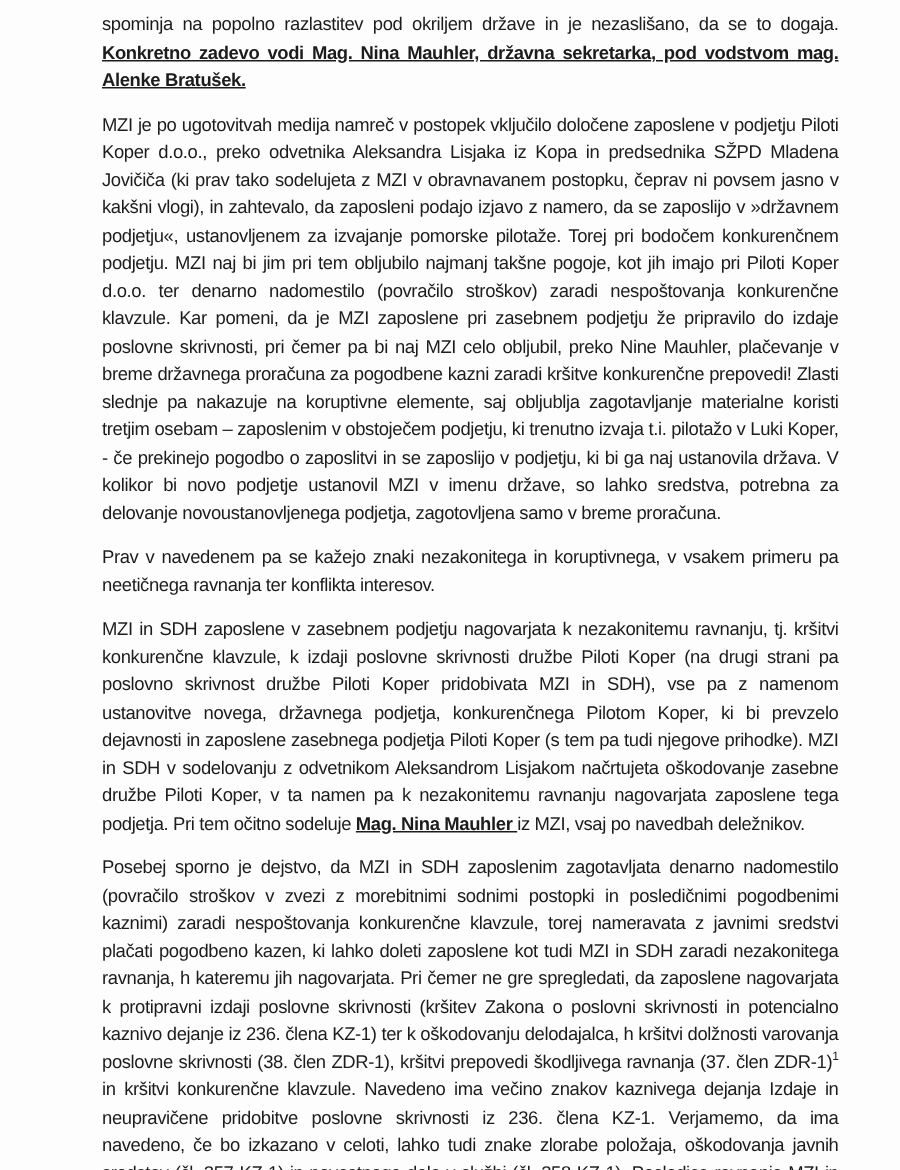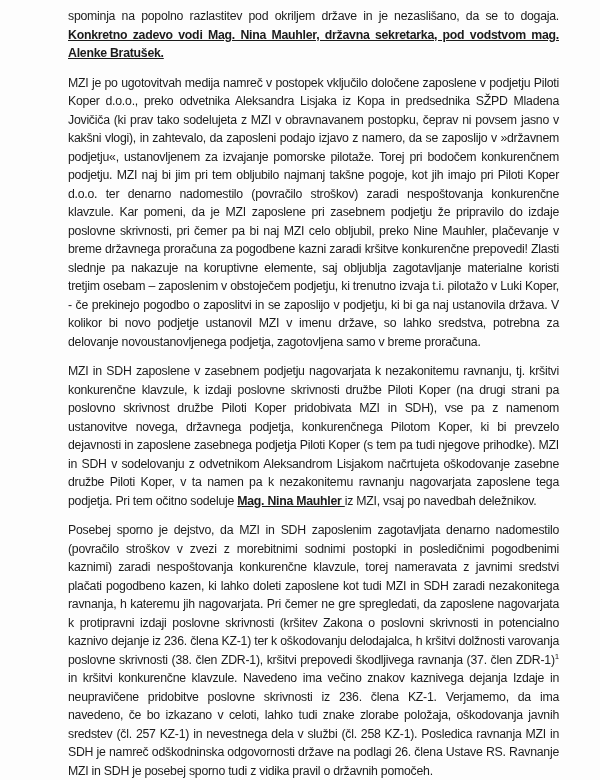--- a/index.html
+++ b/index.html
@@ -22,19 +22,20 @@
 </style>
 </head>
 <body>
 
 <div class="page">
   <div class="text-block">
     <p class="para"><span>spominja na popolno razlastitev pod okriljem države in je nezaslišano, da se to dogaja. </span><span class="bu">Konkretno zadevo vodi Mag. Nina Mauhler, državna sekretarka, pod vodstvom mag. Alenke Bratušek.</span></p>
 
     <p class="para"><span>MZI je po ugotovitvah medija namreč v postopek vključilo določene zaposlene v podjetju Piloti Koper d.o.o., preko odvetnika Aleksandra Lisjaka iz Kopa in predsednika SŽPD Mladena Jovičiča (ki prav tako sodelujeta z MZI v obravnavanem postopku, čeprav ni povsem jasno v kakšni vlogi), in zahtevalo, da zaposleni podajo izjavo z namero, da se zaposlijo v »državnem podjetju«, ustanovljenem za izvajanje pomorske pilotaže. Torej pri bodočem konkurenčnem podjetju. MZI naj bi jim pri tem obljubilo najmanj takšne pogoje, kot jih imajo pri Piloti Koper d.o.o. ter denarno nadomestilo (povračilo stroškov) zaradi nespoštovanja konkurenčne klavzule. Kar pomeni, da je MZI zaposlene pri zasebnem podjetju že pripravilo do izdaje poslovne skrivnosti, pri čemer pa bi naj MZI celo obljubil, preko Nine Mauhler, plačevanje v breme državnega proračuna za pogodbene kazni zaradi kršitve konkurenčne prepovedi! Zlasti slednje pa nakazuje na koruptivne elemente, saj obljublja zagotavljanje materialne koristi tretjim osebam – zaposlenim v obstoječem podjetju, ki trenutno izvaja t.i. pilotažo v Luki Koper, - če prekinejo pogodbo o zaposlitvi in se zaposlijo v podjetju, ki bi ga naj ustanovila država. V kolikor bi novo podjetje ustanovil MZI v imenu države, so lahko sredstva, potrebna za delovanje novoustanovljenega podjetja, zagotovljena samo v breme proračuna.</span></p>
 
+    <p class="para"><span>Prav v navedenem pa se kažejo znaki nezakonitega in koruptivnega, v vsakem primeru pa neetičnega ravnanja ter konflikta interesov.</span></p>
 
     <p class="para"><span>MZI in SDH zaposlene v zasebnem podjetju nagovarjata k nezakonitemu ravnanju, tj. kršitvi konkurenčne klavzule, k izdaji poslovne skrivnosti družbe Piloti Koper (na drugi strani pa poslovno skrivnost družbe Piloti Koper pridobivata MZI in SDH), vse pa z namenom ustanovitve novega, državnega podjetja, konkurenčnega Pilotom Koper, ki bi prevzelo dejavnosti in zaposlene zasebnega podjetja Piloti Koper (s tem pa tudi njegove prihodke). MZI in SDH v sodelovanju z odvetnikom Aleksandrom Lisjakom načrtujeta oškodovanje zasebne družbe Piloti Koper, v ta namen pa k nezakonitemu ravnanju nagovarjata zaposlene tega podjetja. Pri tem očitno sodeluje </span><span class="bu">Mag. Nina Mauhler </span><span>iz MZI, vsaj po navedbah deležnikov.</span></p>
 
     <p class="para"><span>Posebej sporno je dejstvo, da MZI in SDH zaposlenim zagotavljata denarno nadomestilo (povračilo stroškov v zvezi z morebitnimi sodnimi postopki in posledičnimi pogodbenimi kaznimi) zaradi nespoštovanja konkurenčne klavzule, torej nameravata z javnimi sredstvi plačati pogodbeno kazen, ki lahko doleti zaposlene kot tudi MZI in SDH zaradi nezakonitega ravnanja, h kateremu jih nagovarjata. Pri čemer ne gre spregledati, da zaposlene nagovarjata k protipravni izdaji poslovne skrivnosti (kršitev Zakona o poslovni skrivnosti in potencialno kaznivo dejanje iz 236. člena KZ-1) ter k oškodovanju delodajalca, h kršitvi dolžnosti varovanja poslovne skrivnosti (38. člen ZDR-1), kršitvi prepovedi škodljivega ravnanja (37. člen ZDR-1)</span><sup>1</sup><span> in kršitvi konkurenčne klavzule. Navedeno ima večino znakov kaznivega dejanja Izdaje in neupravičene pridobitve poslovne skrivnosti iz 236. člena KZ-1. Verjamemo, da ima navedeno, če bo izkazano v celoti, lahko tudi znake zlorabe položaja, oškodovanja javnih sredstev (čl. 257 KZ-1) in nevestnega dela v službi (čl. 258 KZ-1).  Posledica ravnanja MZI in SDH je namreč odškodninska odgovornosti države na podlagi 26. člena Ustave RS. Ravnanje MZI in SDH je posebej sporno tudi z vidika pravil o državnih pomočeh.</span></p>
 
   </div>
 </div>
 
 </body></html>

